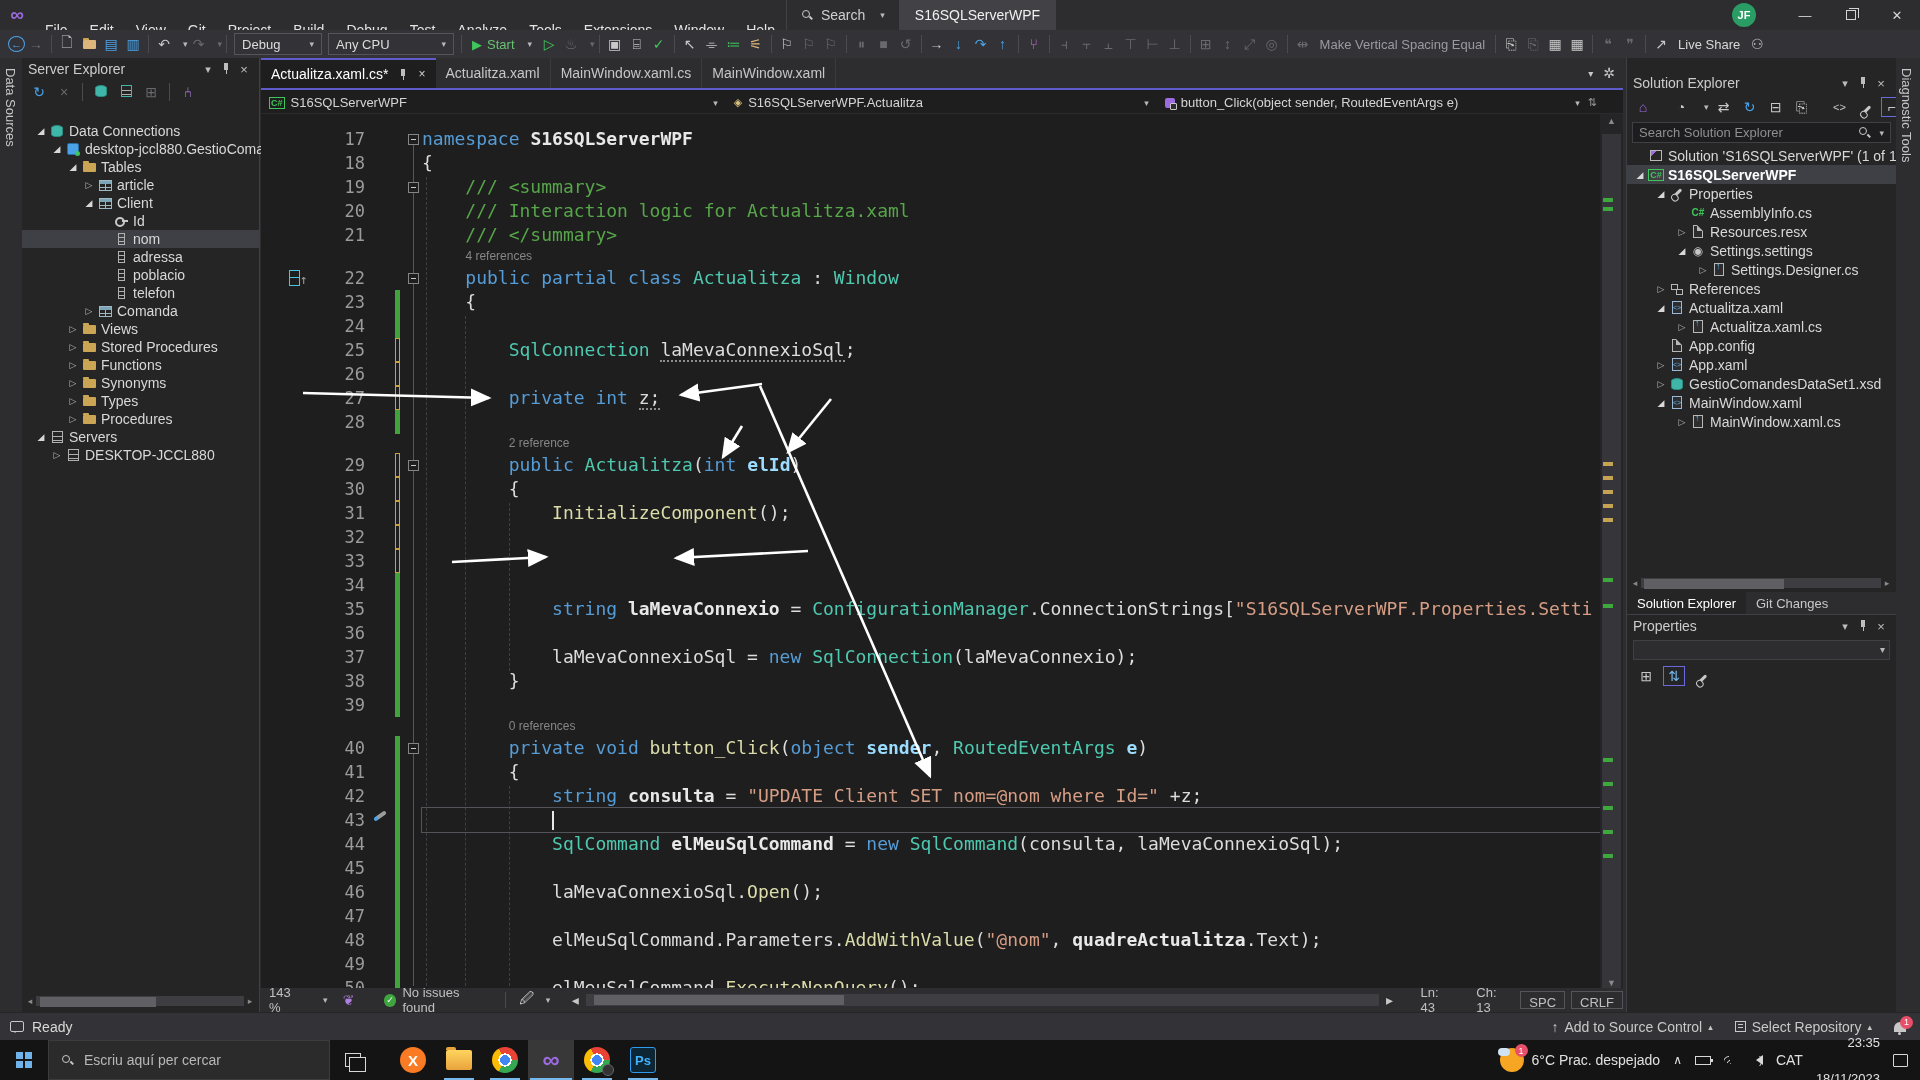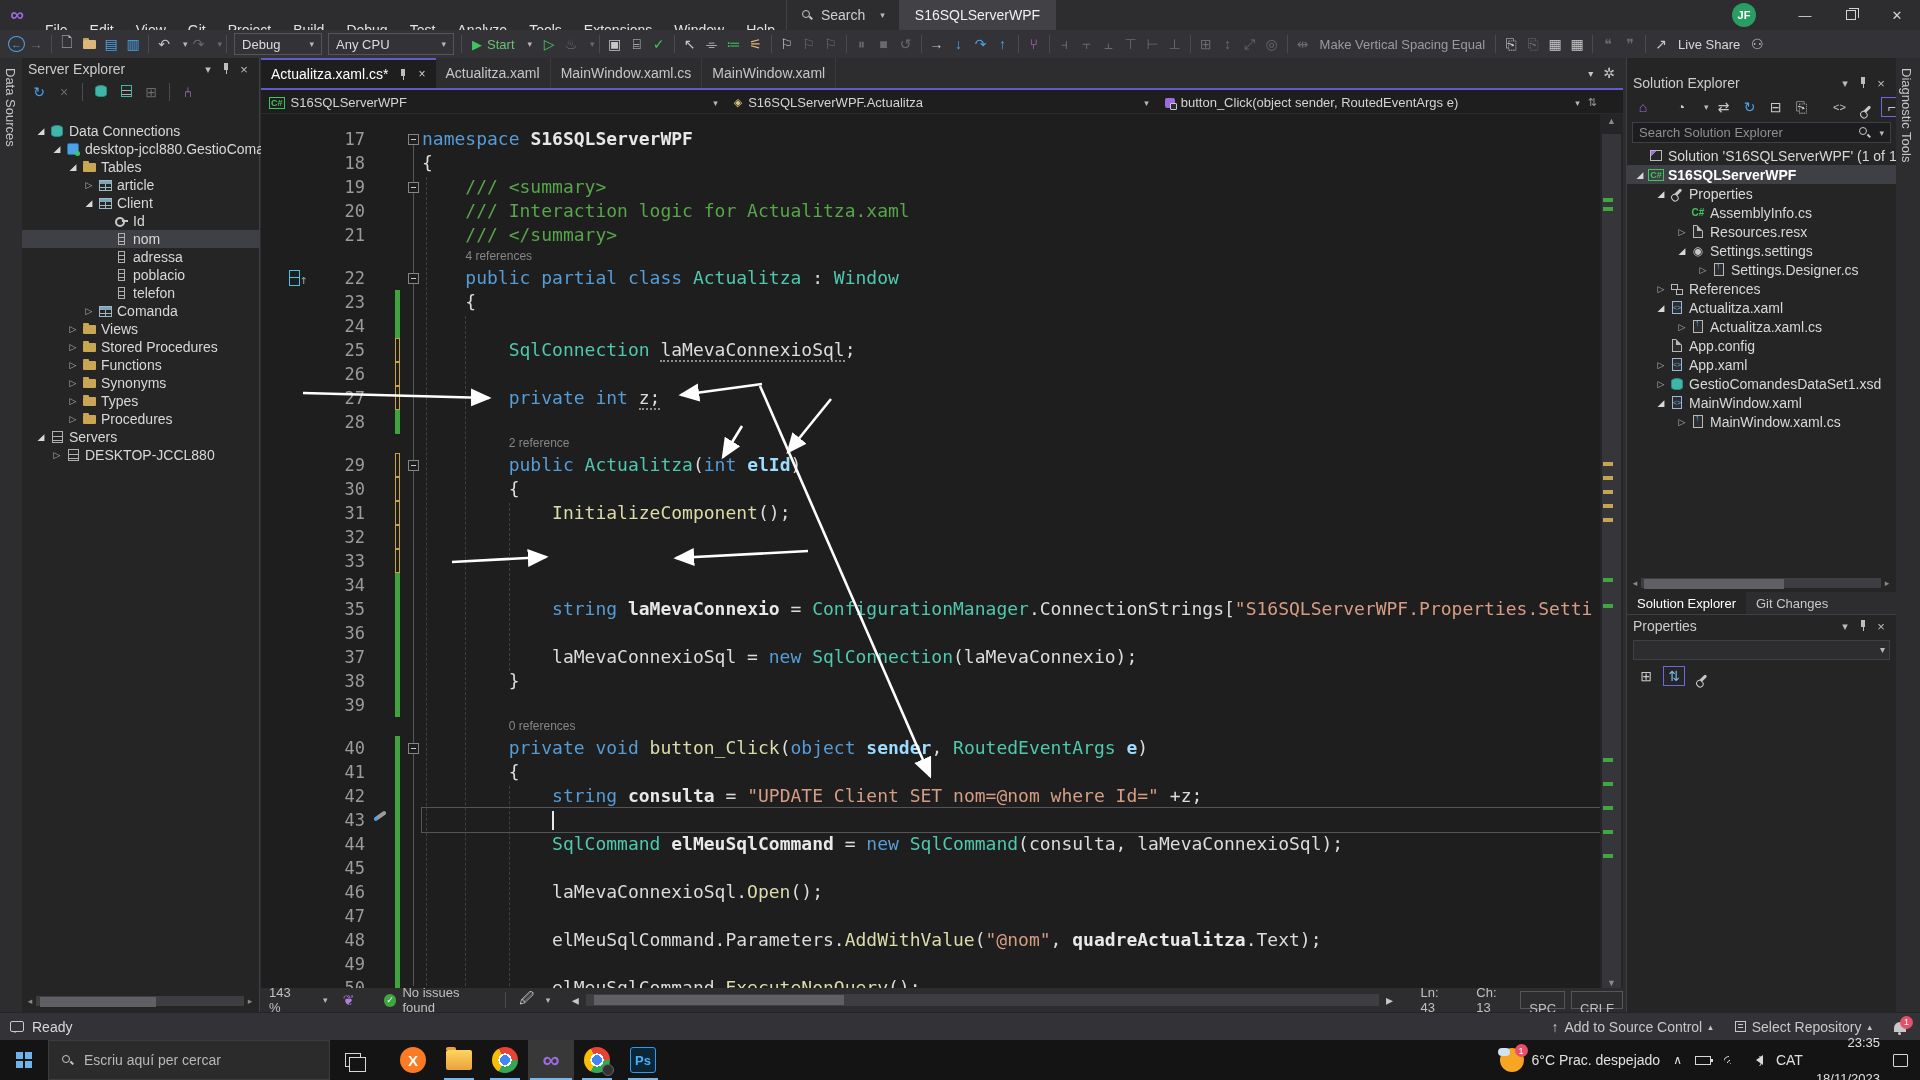--- a/index.html
+++ b/index.html
@@ -143,21 +143,21 @@
   .smark { position:absolute; left:3px; width:10px; height:4px; }
 
   .editor-bottom { position:absolute; left:0; top:930px; width:100%; height:24px; background:#2d2d30; display:flex; align-items:center; font-size:13px; color:#c0c0c0; }
   .zoombox { display:flex; align-items:center; gap:10px; padding:0 8px; }
   .issues { display:flex; align-items:center; gap:6px; margin-left:16px; }
   .okdot { width:13px; height:13px; border-radius:50%; background:#3fa53f; color:#fff; font-size:9px; display:flex; align-items:center; justify-content:center; }
   .ebsep { width:1px; height:16px; background:#4a4a4f; margin:0 10px; }
   .hscroll { height:12px; background:#3e3e42; position:relative; }
   .hthumb { position:absolute; top:1px; height:10px; background:#5f5f64; }
   .lnch { margin-left:20px; }
-  .encbox { border:1px solid #55555a; padding:8px 8px; height:18px; line-height:17px; margin-left:6px; color:#c0c0c0; }
+  .encbox { border:1px solid #55555a; padding:2px 8px; height:18px; line-height:17px; margin-left:6px; color:#c0c0c0; }
 
   
   .right-panel { position:absolute; left:1626px; top:58px; width:270px; height:954px; background:#252526; border-left:1px solid #3f3f46; }
   .sx-toolbar { display:flex; align-items:center; height:26px; padding:0 5px; gap:4px; }
   .sx-search { margin:2px 5px; height:21px; background:#1d1d1f; border:1px solid #3f3f46; display:flex; align-items:center; padding:0 6px; color:#8f8f8f; font-size:13px; }
   .sx-tree { position:absolute; left:0; top:88px; width:100%; }
   .sx-row { display:flex; align-items:center; height:19px; font-size:14px; color:#d8d8d8; white-space:nowrap; overflow:hidden; }
   .sx-row.selected { background:#3f3f46; }
   .sx-row.bold .tlab { font-weight:bold; color:#fff; }
   .boxed-ico { border:1px solid #6a6ade; padding:1px 3px; }

